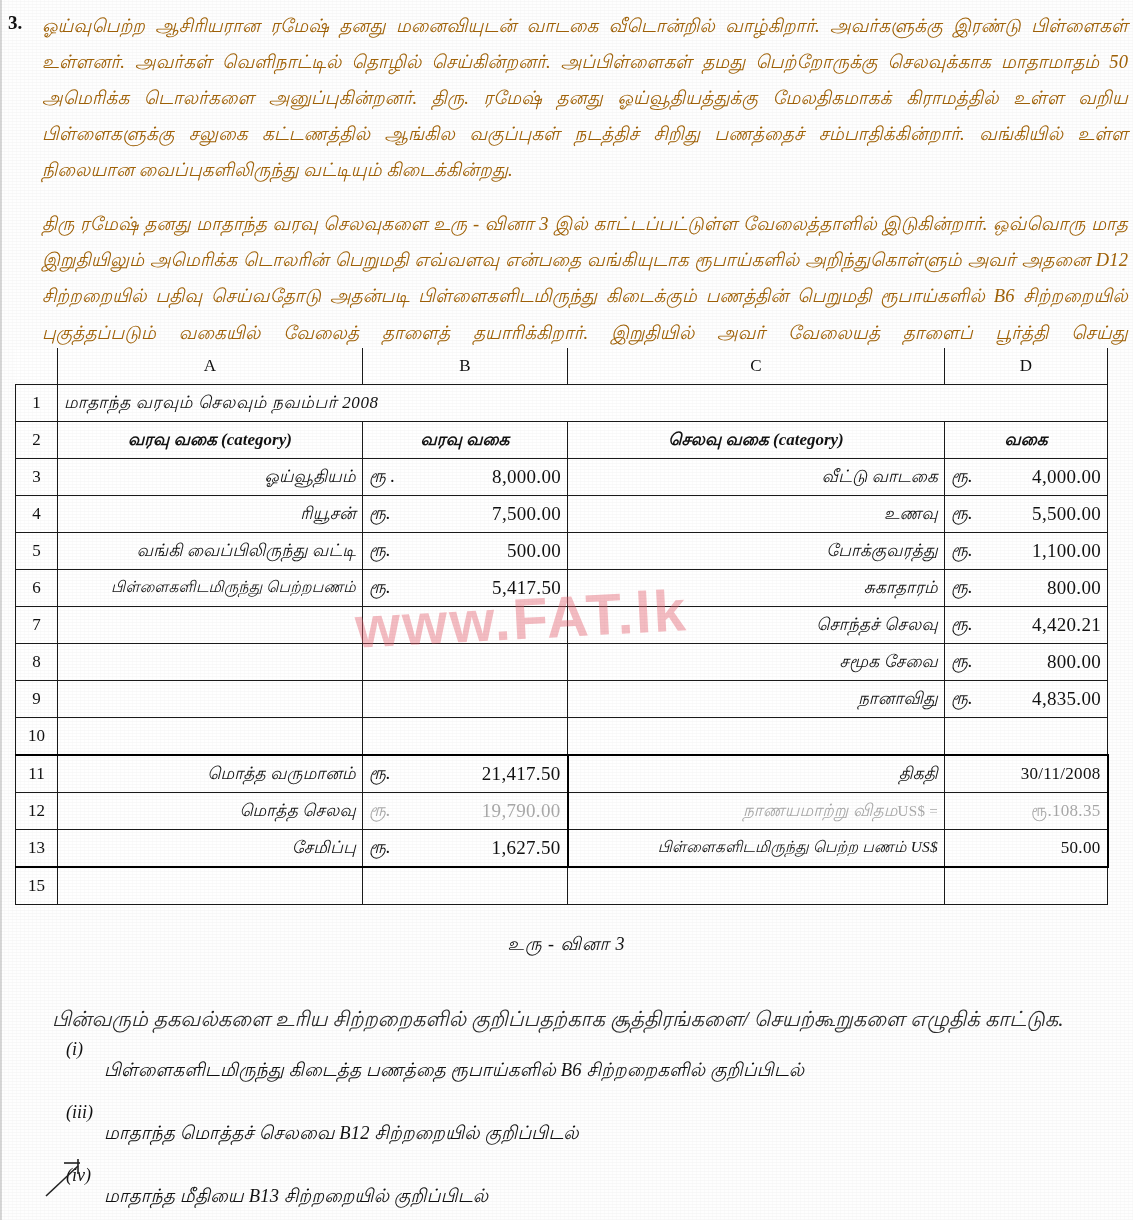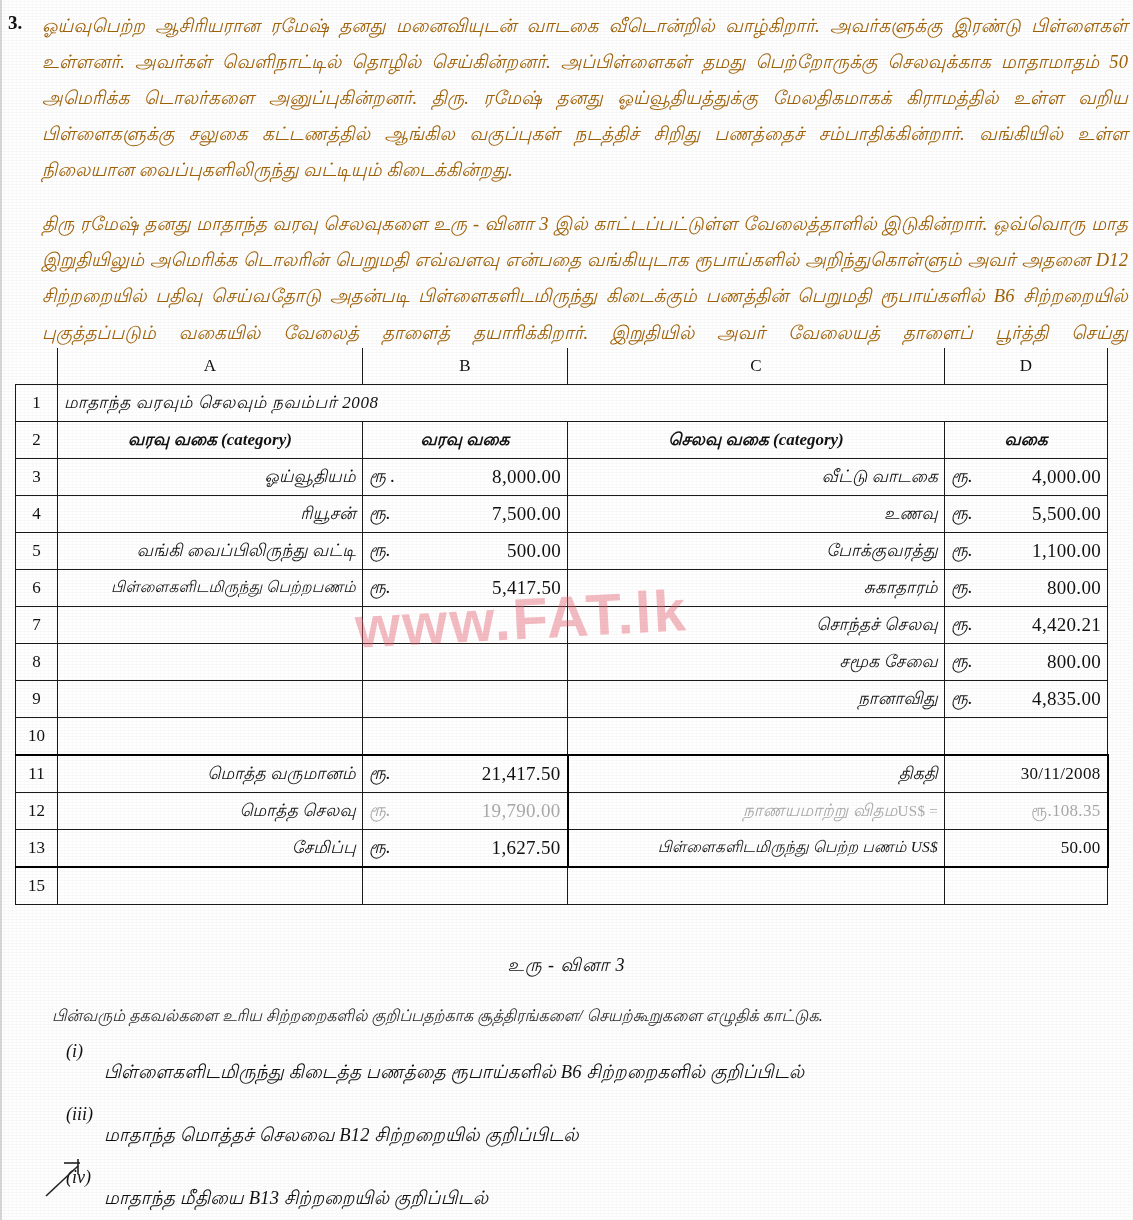--- a/index.html
+++ b/index.html
@@ -181,41 +181,41 @@
     display: flex;
     justify-content: flex-end;
     align-items: center;
     width: 100%;
   }
 
   
   .caption {
     position: absolute;
     left: 0;
-    top: 955px;
+    top: 934px;
     width: 1133px;
     text-align: center;
     font-size: 18px;
     font-style: italic;
     letter-spacing: 1px;
   }
 
   
   .tail {
     position: absolute;
     left: 52px;
     top: 1003px;
     width: 1075px;
   }
   .tail-intro {
-    font-size: 16px;
+    font-size: 21px;
     font-style: italic;
     line-height: 1.6;
     color: #2a2a2a;
-    margin: 0 0 12px 0;
+    margin: 0 0 2px 0;
   }
   .item {
     display: flex;
     align-items: flex-start;
     margin: 0 0 16px 0;
   }
   .item-mark {
     flex: 0 0 52px;
     width: 52px;
     font-size: 18px;

